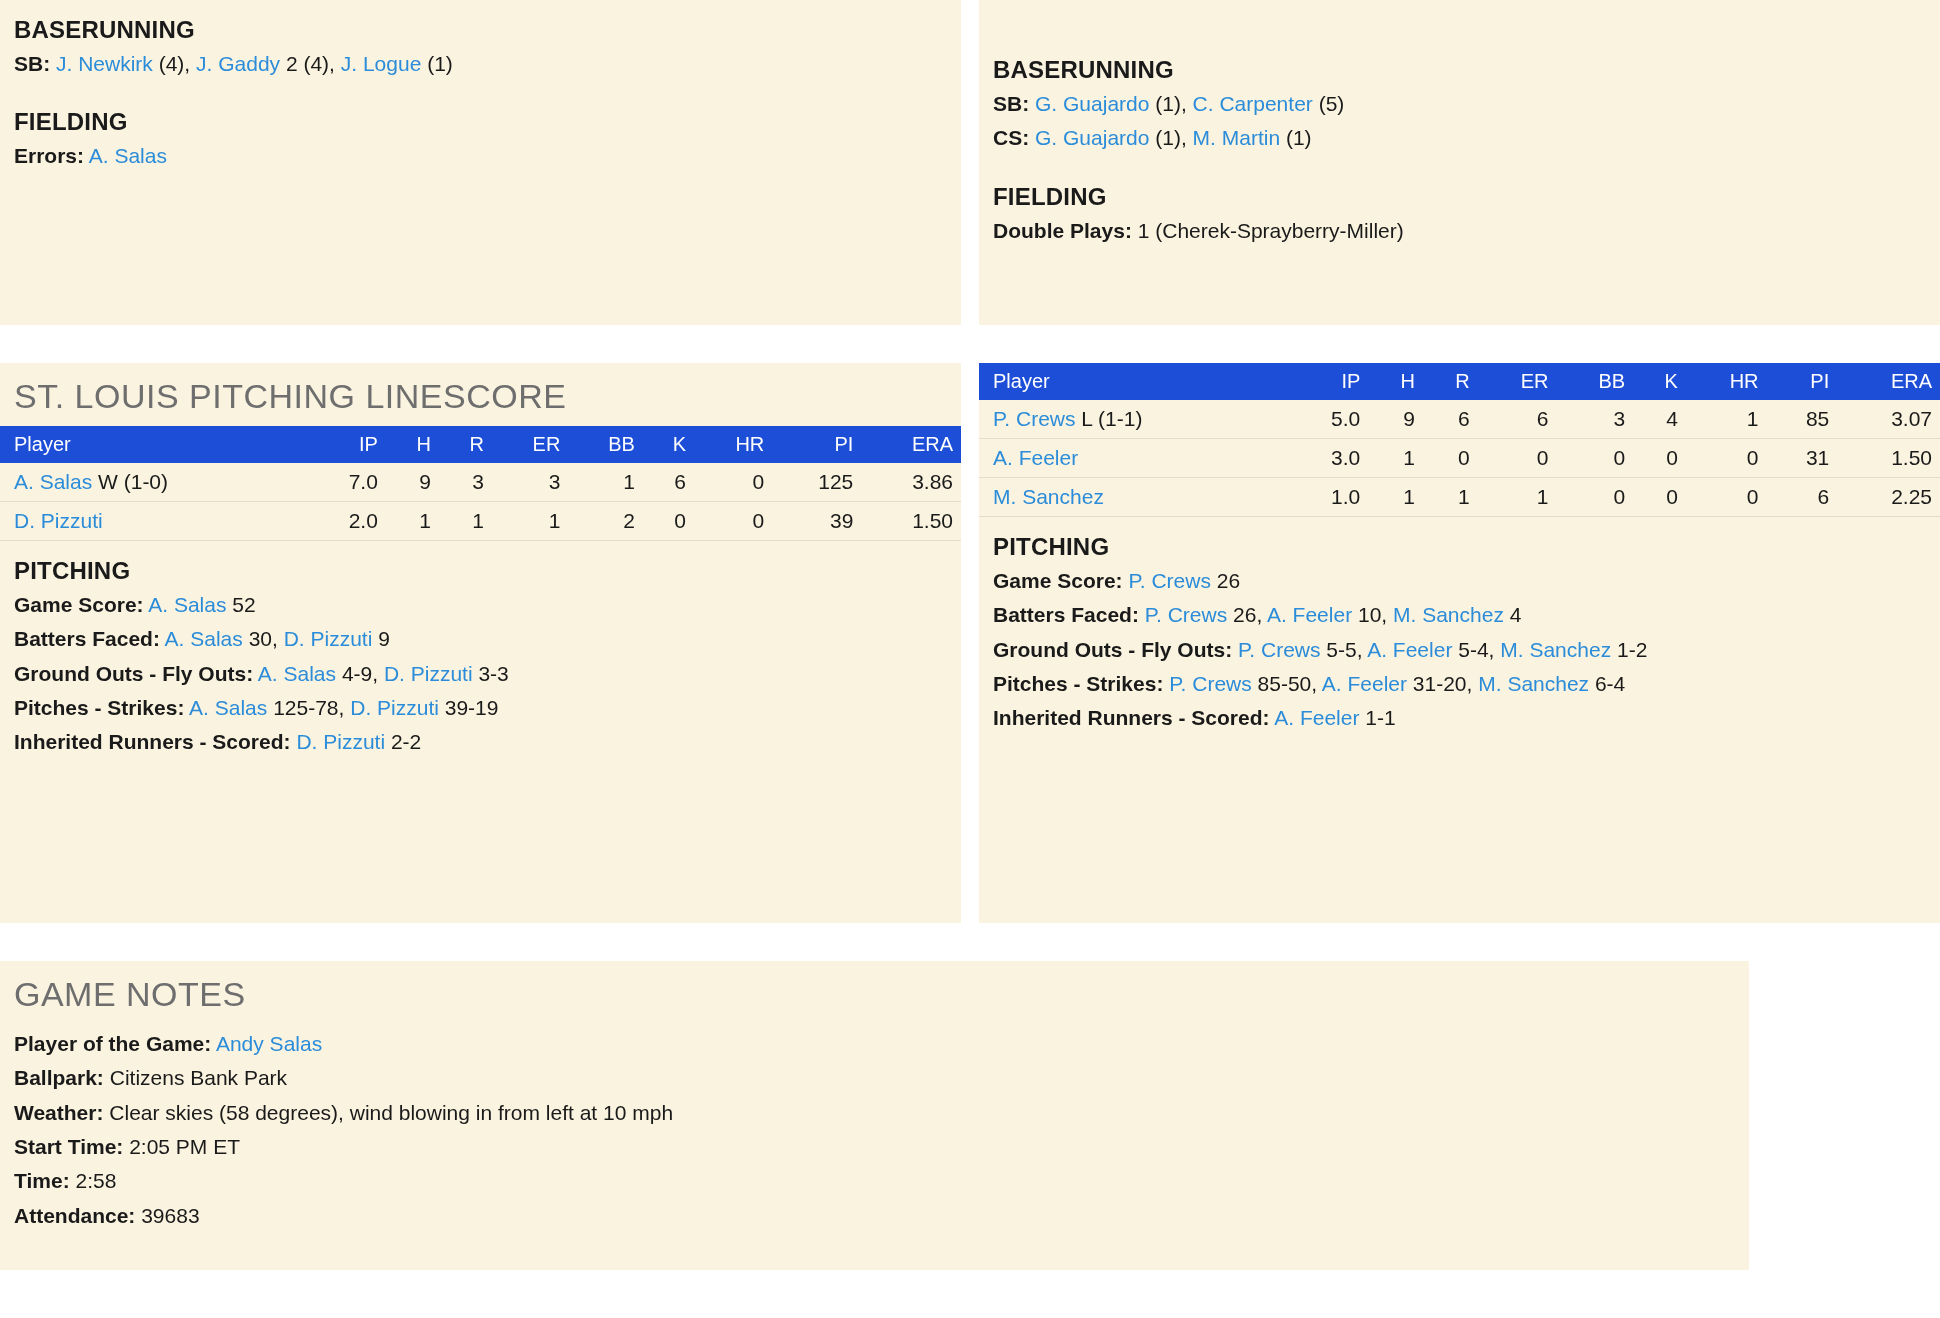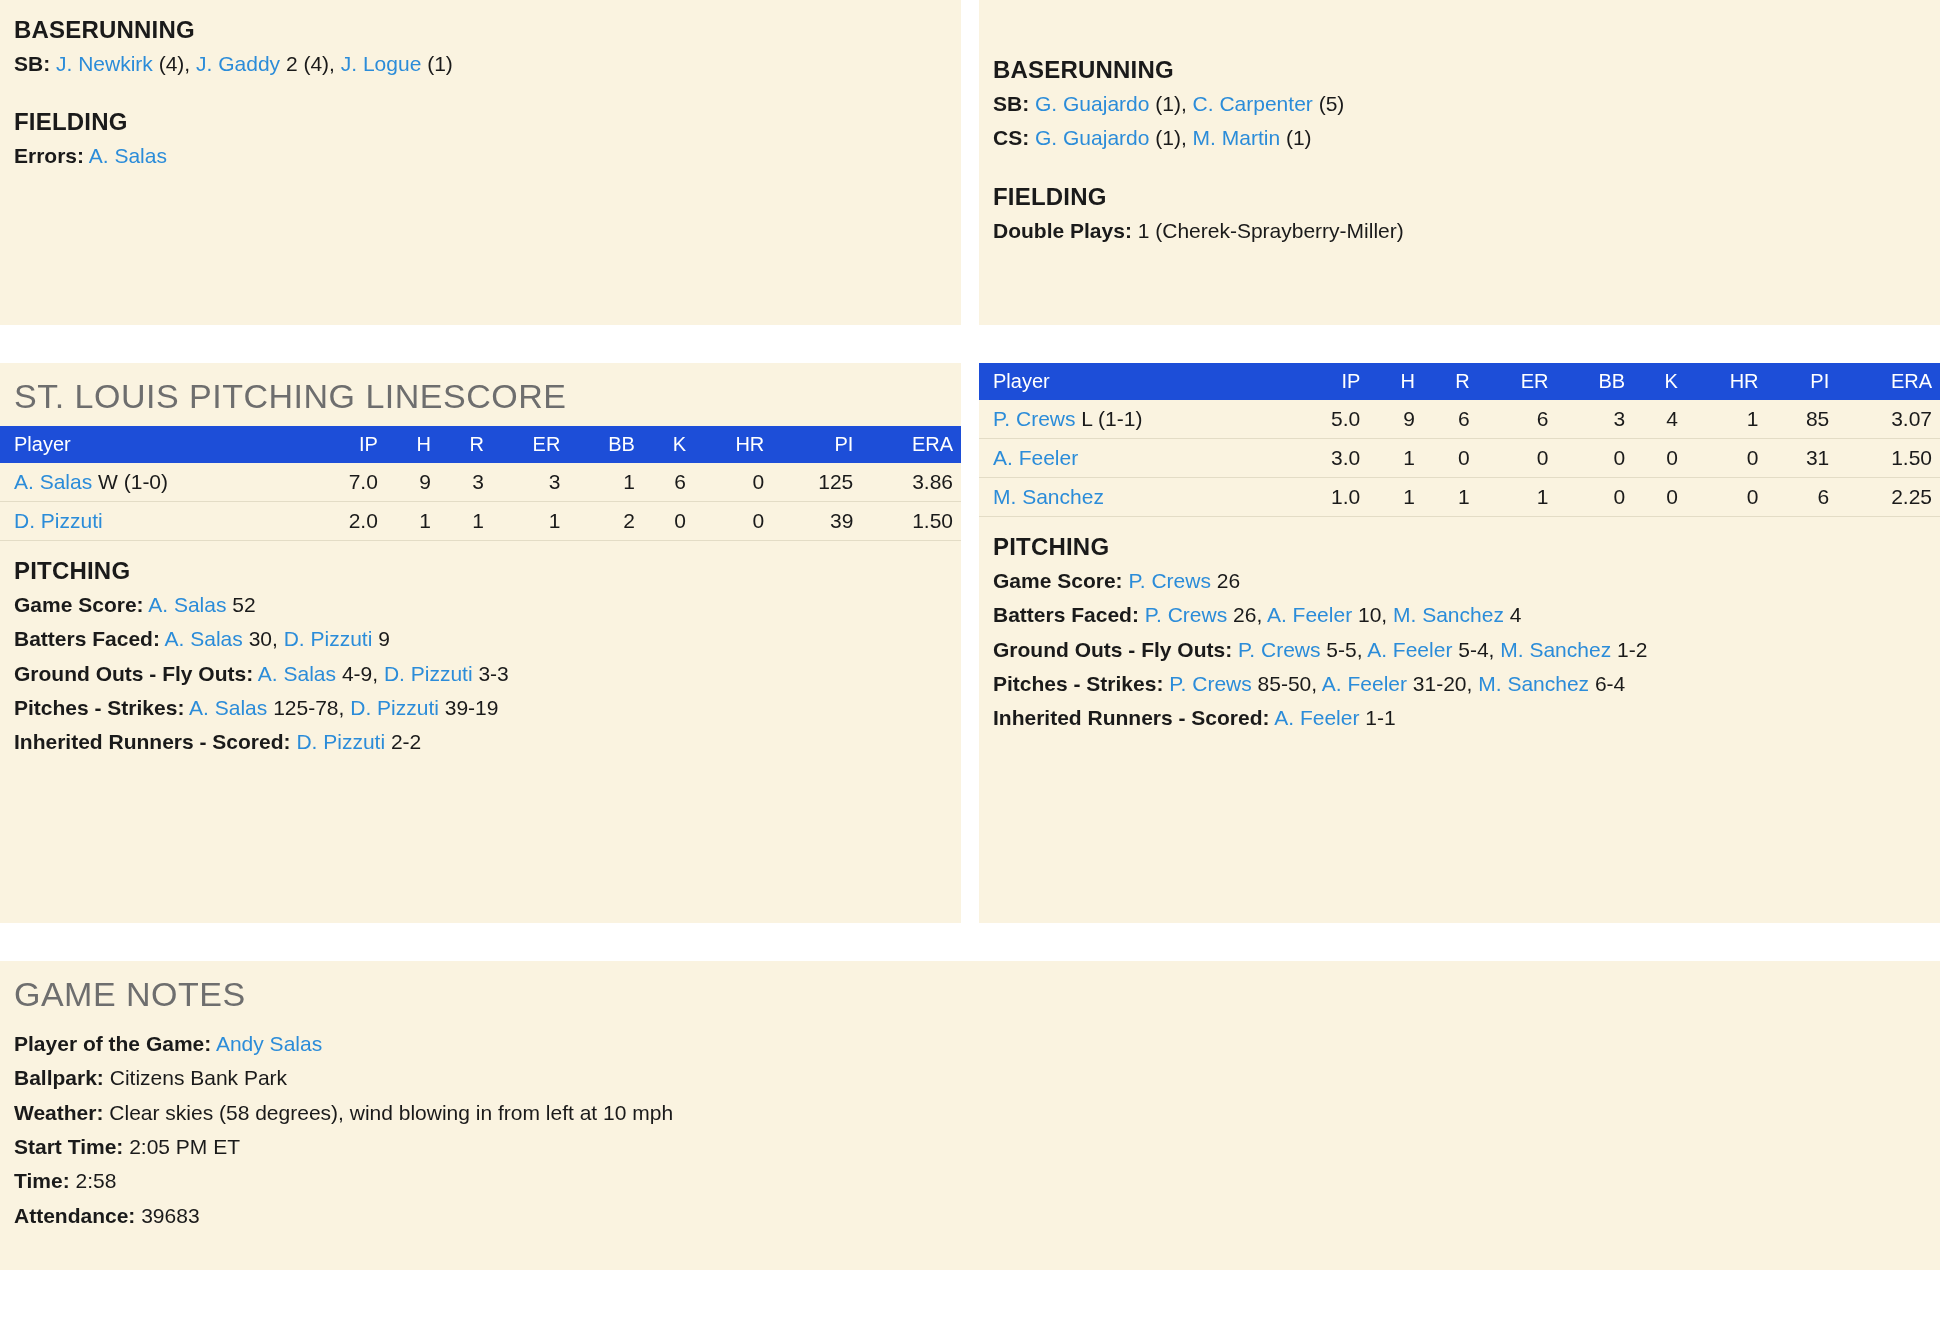--- a/index.html
+++ b/index.html
@@ -87,21 +87,21 @@
     white-space: nowrap;
   }
   table.ls tbody td.name {
     text-align: left;
     padding-left: 14px;
   }
   table.ls tbody tr:last-child td { border-bottom: 1px solid #e3dcc6; }
 
   .notes-panel {
     background: #faf3e0;
-    width: 1940px;
+    width: 1749px;
     box-sizing: border-box;
   }
   .spacer-lg { height: 38px; }
   .spacer-sm { height: 22px; }
   .topblock { min-height: 325px; }
   .midblock { min-height: 560px; }
 </style>
 </head>
 <body>
 

